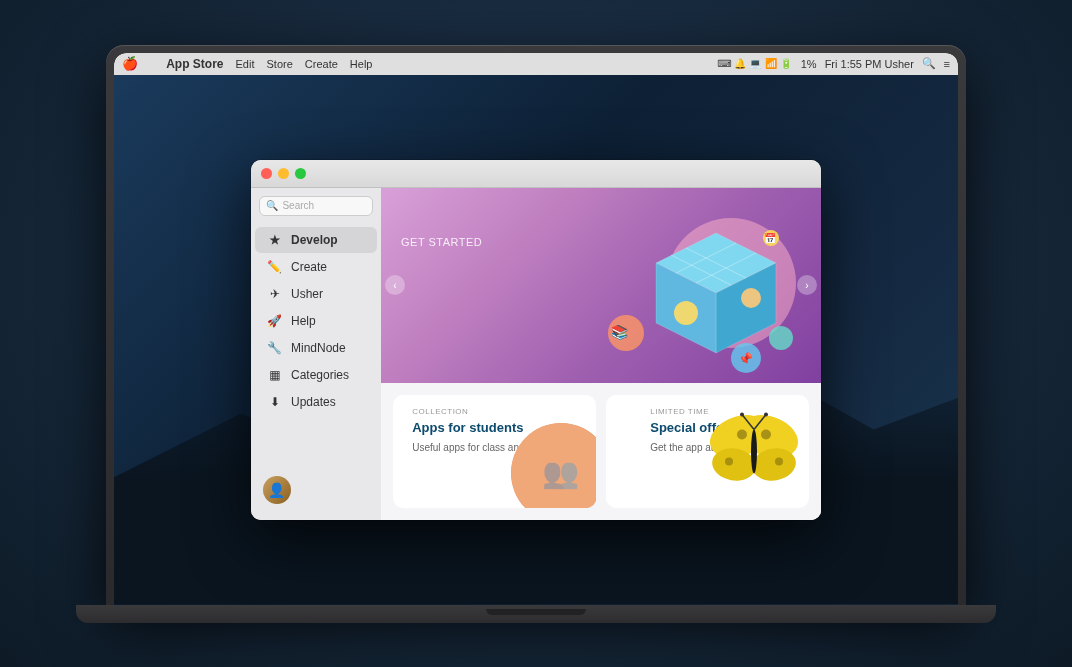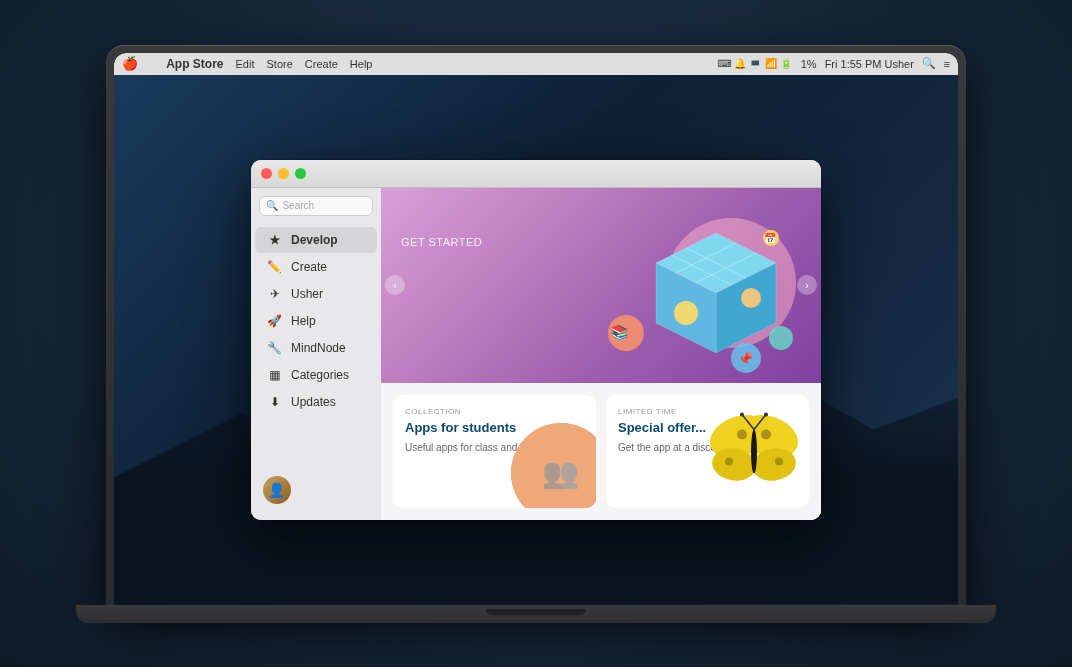--- a/index.html
+++ b/index.html
@@ -312,20 +312,21 @@
       background: #f5f5f7;
     }
     .card {
       background: white;
       border-radius: 10px;
       flex: 1;
       overflow: hidden;
       position: relative;
       display: flex;
       flex-direction: column;
+      align-items: center;
     }
     .card-content {
       padding: 12px;
       flex: 1;
     }
     .card-tag {
       font-size: 8px;
       text-transform: uppercase;
       letter-spacing: 0.5px;
       color: #999;

